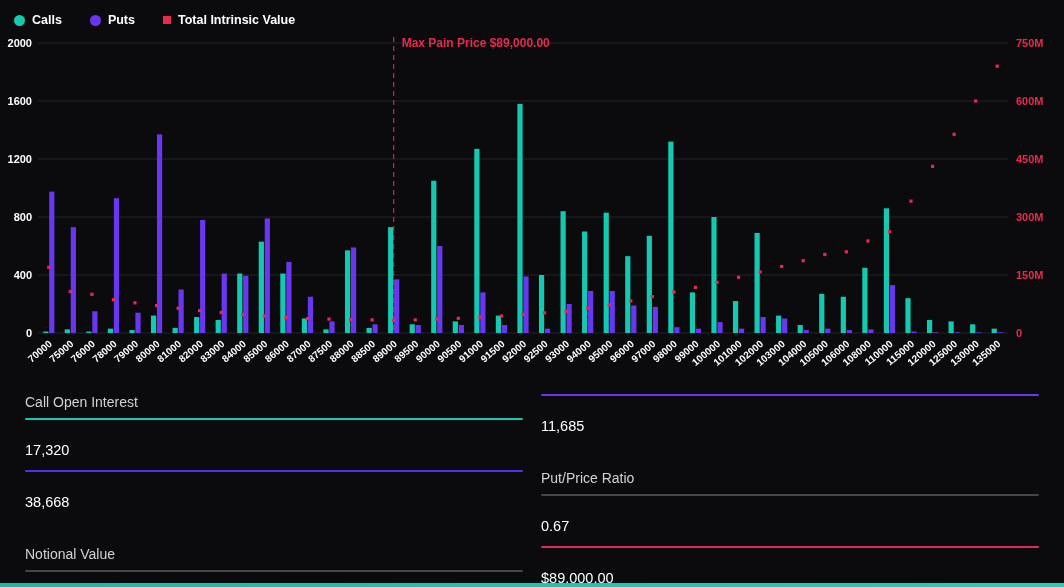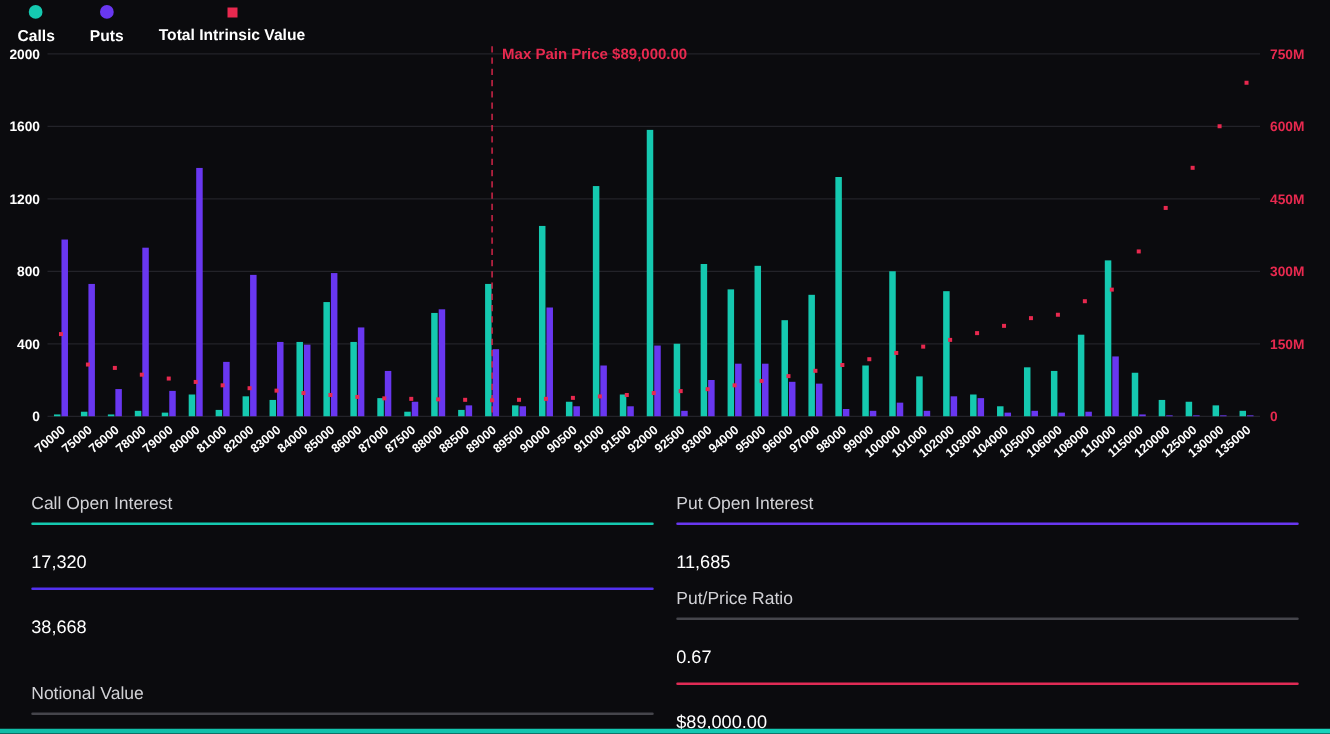--- a/index.html
+++ b/index.html
@@ -2,21 +2,21 @@
 <html><head>
 <meta charset="utf-8">
 <style>
   html,body{margin:0;padding:0;}
   body{
     width:1064px;height:587px;overflow:hidden;position:relative;
     background:#0b0b0e;
     font-family:"Liberation Sans", sans-serif;
   }
   .legend{display:flex;align-items:center;gap:28px;padding:9px 14px 0;height:22px;}
-  .legend-item{display:flex;align-items:center;gap:7px;color:#ffffff;font-size:12.5px;font-weight:700;cursor:pointer;flex-direction:column;}
+  .legend-item{display:flex;align-items:center;gap:7px;color:#ffffff;font-size:12.5px;font-weight:700;cursor:pointer;}
   .swatch-circle{width:11px;height:11px;border-radius:50%;display:inline-block;}
   .swatch-square{width:8px;height:8px;display:inline-block;}
   .chart-wrap{width:1064px;height:352px;}
   svg text{font-family:"Liberation Sans", sans-serif;}
   .stats{display:grid;grid-template-columns:1fr 1fr;column-gap:18px;padding:2px 25px 0;}
   .stat{padding-top:9px;}
   .stat-label{color:#d2d2d6;font-size:14px;padding-bottom:8px;}
   .stat-line{height:2px;background:#45454b;border-radius:1px;}
   .stat-value{color:#ffffff;font-size:14.5px;padding-top:10px;padding-bottom:3px;margin-top:12px;}
   .bottom-bar{position:absolute;left:0;bottom:0;width:100%;height:4px;
@@ -245,21 +245,20 @@
     </svg>
 </div>
 
 <div class="stats">
   <div class="stat">
     <div class="stat-label">Call Open Interest</div>
     <div class="stat-line" style="background: rgb(21, 201, 176);"></div>
     <div class="stat-value">17,320</div>
   </div>
   <div class="stat">
-    <div class="stat-label">Put Open Interest</div>
     <div class="stat-line" style="background: rgb(105, 55, 240);"></div>
     <div class="stat-value">11,685</div>
   </div>
   <div class="stat">
     <div class="stat-line" style="background: rgb(82, 48, 238);"></div>
     <div class="stat-value">38,668</div>
   </div>
   <div class="stat">
     <div class="stat-label">Put/Price Ratio</div>
     <div class="stat-line" style="background: rgb(69, 69, 75);"></div>

